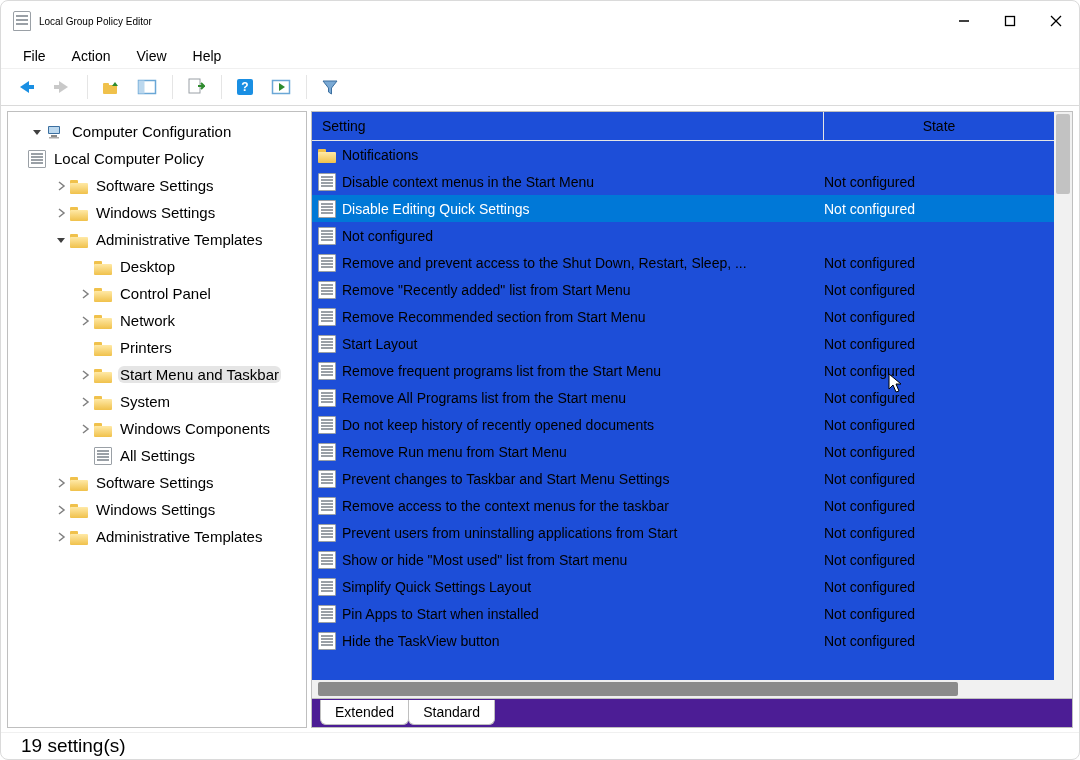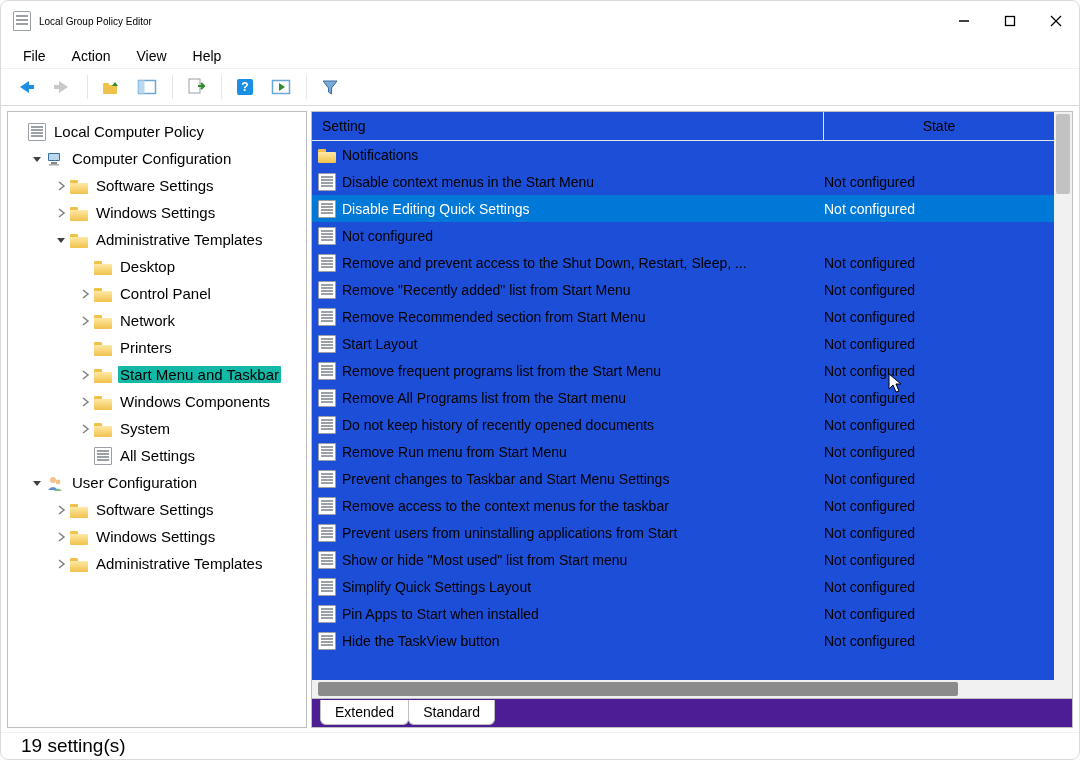--- a/index.html
+++ b/index.html
@@ -72,21 +72,21 @@
   .tab{padding:4px 14px;border:1px solid #bfbfbf;border-top:none;margin-right:-1px;background:#fff;font-size:14px;position:relative;bottom:-1px;border-bottom-left-radius:6px;border-bottom-right-radius:6px}
   .tab.active{background:#fff;}
   
   .statusbar{height:26px;display:flex;align-items:center;padding:0 20px;border-top:1px solid #f0f0f0;font-size:19px}
   
   .tree{font-size:15px}
   .node{display:flex;align-items:center;height:27px;padding-right:8px;white-space:nowrap}
   .node .tw{width:18px;height:18px;display:inline-flex;align-items:center;justify-content:center;color:#555;font-size:11px;flex:0 0 18px}
   .node .ic{width:18px;height:18px;flex:0 0 18px;margin-right:6px;position:relative}
   .node .lbl{padding:0 2px}
-  .node.sel .lbl{background:#14b8a6;border-radius:1px}
+  .node.sel .lbl{background:#e5e5e5;border-radius:6px}
   .ind-0{padding-left:2px}
   .ind-1{padding-left:20px}
   .ind-2{padding-left:44px}
   .ind-3{padding-left:68px}
   
   .folder::before{content:"";position:absolute;left:0;top:3px;width:8px;height:4px;background:var(--folder-b);border-radius:1px 1px 0 0}
   .folder::after{content:"";position:absolute;left:0;top:6px;right:0;bottom:1px;background:linear-gradient(var(--folder-a),var(--folder-b));border-radius:1px}
   
   .paper::before{content:"";position:absolute;inset:0;background:var(--paper);border:1px solid var(--paper-border);border-radius:1px}
   .paper::after{content:"";position:absolute;left:3px;right:3px;top:3px;height:2px;background:#9aa0a6;box-shadow:0 3px 0 #9aa0a6,0 6px 0 #9aa0a6,0 9px 0 #9aa0a6}
@@ -177,39 +177,39 @@
     <svg width="18" height="18">
         <path d="M2 3 L16 3 L10.5 10 L10.5 16 L7.5 14 L7.5 10 Z" fill="#7aa9d4" stroke="#3b6fa0"></path>
       </svg>
   </div>
 </div>
 
 <div class="main">
 
   <div class="pane-left">
     <div class="tree" id="tree">
-        <div class="node ind-0">
-          <span class="tw"></span>
-          <span class="ic paper"></span>
-          <span class="lbl">Local Computer Policy</span>
-        </div>
         <div class="node ind-1">
           <span class="tw">
             <svg width="10" height="10">
               <path d="M1 3 L9 3 L5 8 Z" fill="#404040"></path>
             </svg>
           </span>
           <span class="ic"><svg width="18" height="18">
               <rect x="2" y="3" width="12" height="8" rx="1" fill="#3b6fa0"></rect>
               <rect x="3" y="4" width="10" height="6" fill="#bcd8ee"></rect>
               <rect x="5" y="12" width="6" height="2" fill="#888"></rect>
               <rect x="3" y="14" width="10" height="1.5" fill="#aaa"></rect>
             </svg></span>
           <span class="lbl">Computer Configuration</span>
         </div>
+        <div class="node ind-0">
+          <span class="tw"></span>
+          <span class="ic paper"></span>
+          <span class="lbl">Local Computer Policy</span>
+        </div>
         <div class="node ind-2">
           <span class="tw">
             <svg width="10" height="10">
               <path d="M3 1 L8 5 L3 9" fill="none" stroke="#808080" stroke-width="1.5"></path>
             </svg>
           </span>
           <span class="ic folder"></span>
           <span class="lbl">Software Settings</span>
         </div>
         <div class="node ind-2">
@@ -267,49 +267,35 @@
           <span class="ic folder"></span>
           <span class="lbl">Start Menu and Taskbar</span>
         </div>
         <div class="node ind-3">
           <span class="tw">
             <svg width="10" height="10">
               <path d="M3 1 L8 5 L3 9" fill="none" stroke="#808080" stroke-width="1.5"></path>
             </svg>
           </span>
           <span class="ic folder"></span>
+          <span class="lbl">System</span>
+        </div>
+        <div class="node ind-3">
+          <span class="tw">
+            <svg width="10" height="10">
+              <path d="M3 1 L8 5 L3 9" fill="none" stroke="#808080" stroke-width="1.5"></path>
+            </svg>
+          </span>
+          <span class="ic folder"></span>
           <span class="lbl">Windows Components</span>
-        </div>
-        <div class="node ind-3">
-          <span class="tw">
-            <svg width="10" height="10">
-              <path d="M3 1 L8 5 L3 9" fill="none" stroke="#808080" stroke-width="1.5"></path>
-            </svg>
-          </span>
-          <span class="ic folder"></span>
-          <span class="lbl">System</span>
         </div>
         <div class="node ind-3">
           <span class="tw"></span>
           <span class="ic paper"></span>
           <span class="lbl">All Settings</span>
-        </div>
-        <div class="node ind-1">
-          <span class="tw">
-            <svg width="10" height="10">
-              <path d="M1 3 L9 3 L5 8 Z" fill="#404040"></path>
-            </svg>
-          </span>
-          <span class="ic"><svg width="18" height="18">
-              <circle cx="7" cy="6" r="3" fill="#f4c28c"></circle>
-              <path d="M2 16 Q7 10 12 16 Z" fill="#5a8fd6"></path>
-              <circle cx="12" cy="8" r="2.4" fill="#f4c28c"></circle>
-              <path d="M8 17 Q12 12 16 17 Z" fill="#7fb77f"></path>
-            </svg></span>
-          <span class="lbl">User Configuration</span>
         </div>
         <div class="node ind-2">
           <span class="tw">
             <svg width="10" height="10">
               <path d="M3 1 L8 5 L3 9" fill="none" stroke="#808080" stroke-width="1.5"></path>
             </svg>
           </span>
           <span class="ic folder"></span>
           <span class="lbl">Software Settings</span>
         </div>

